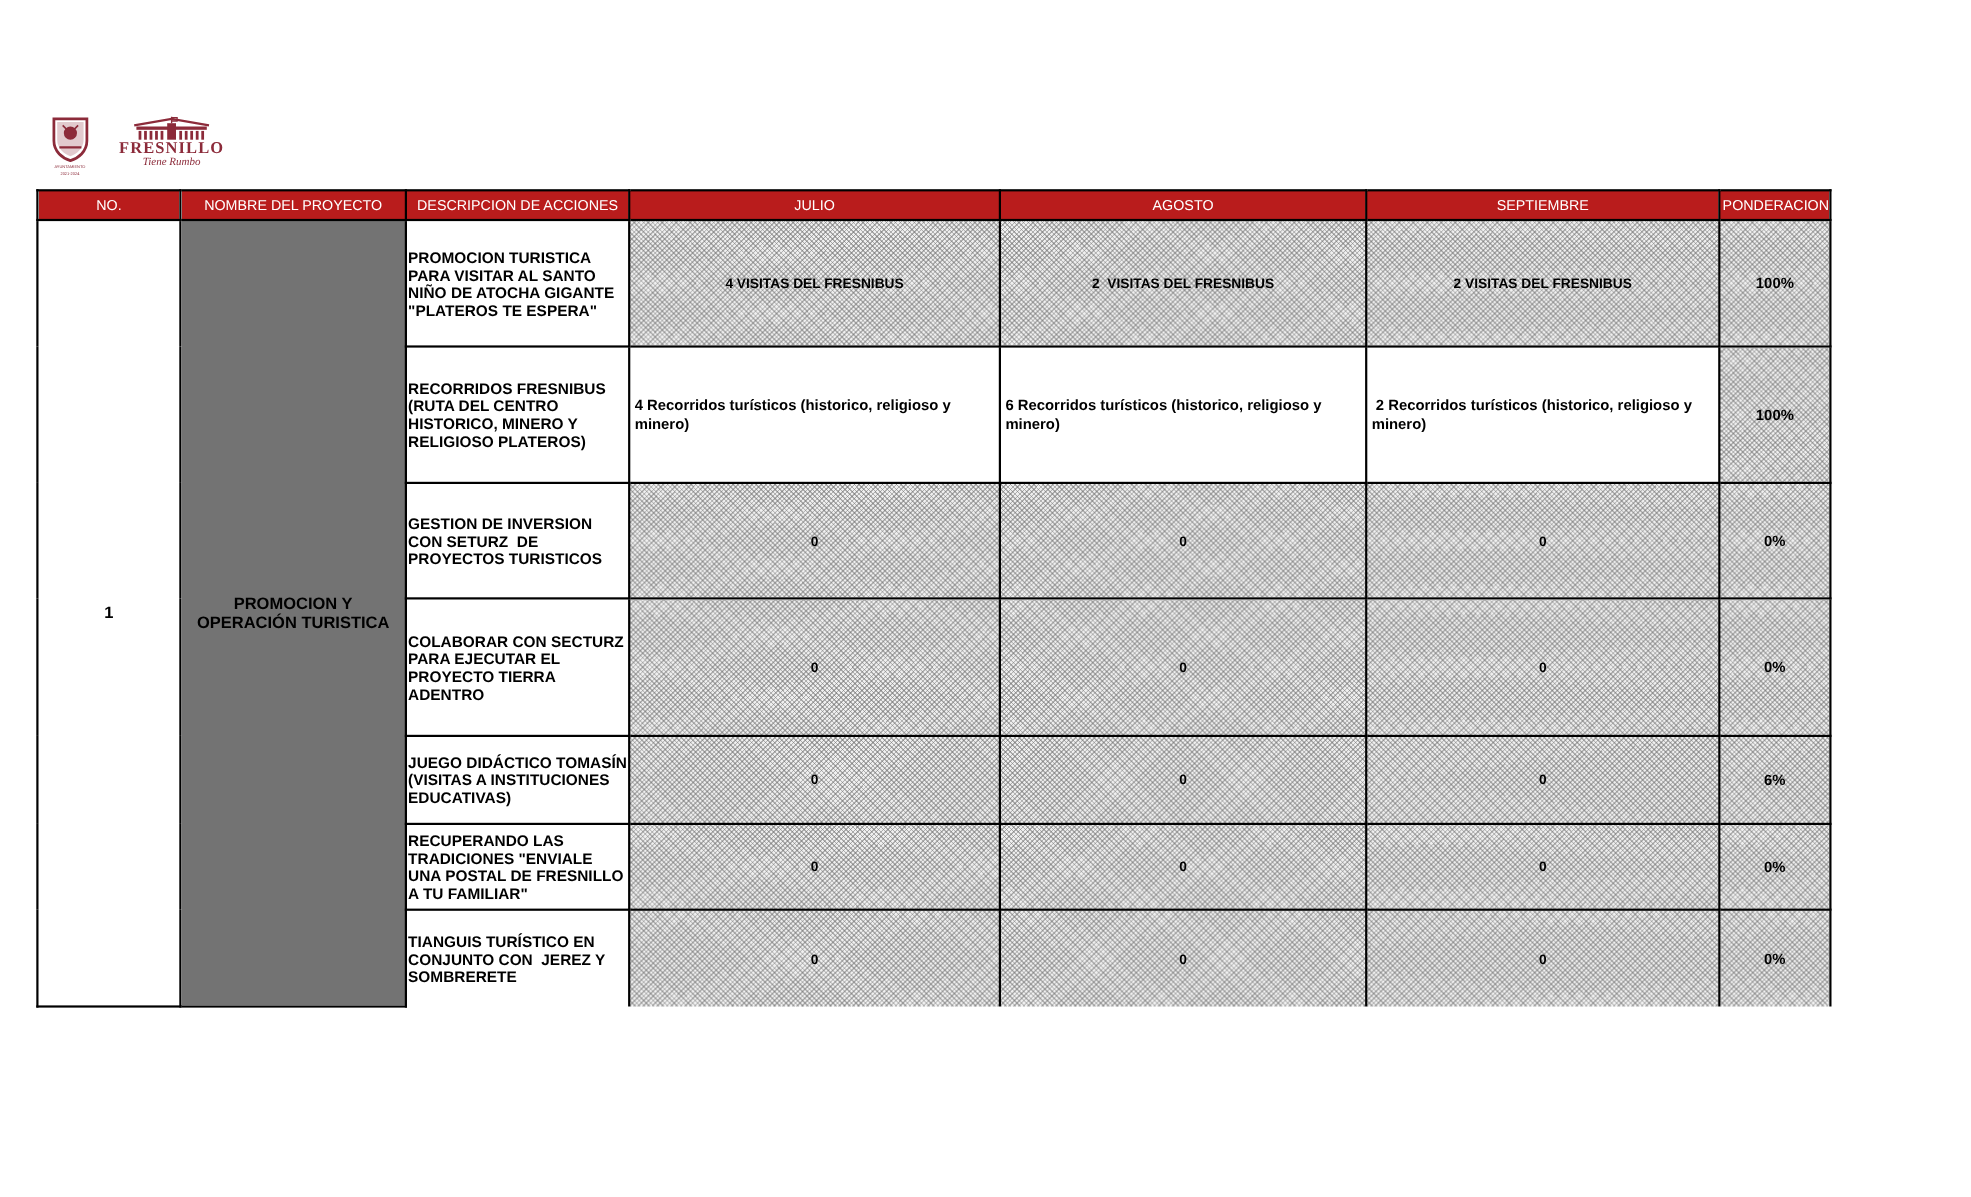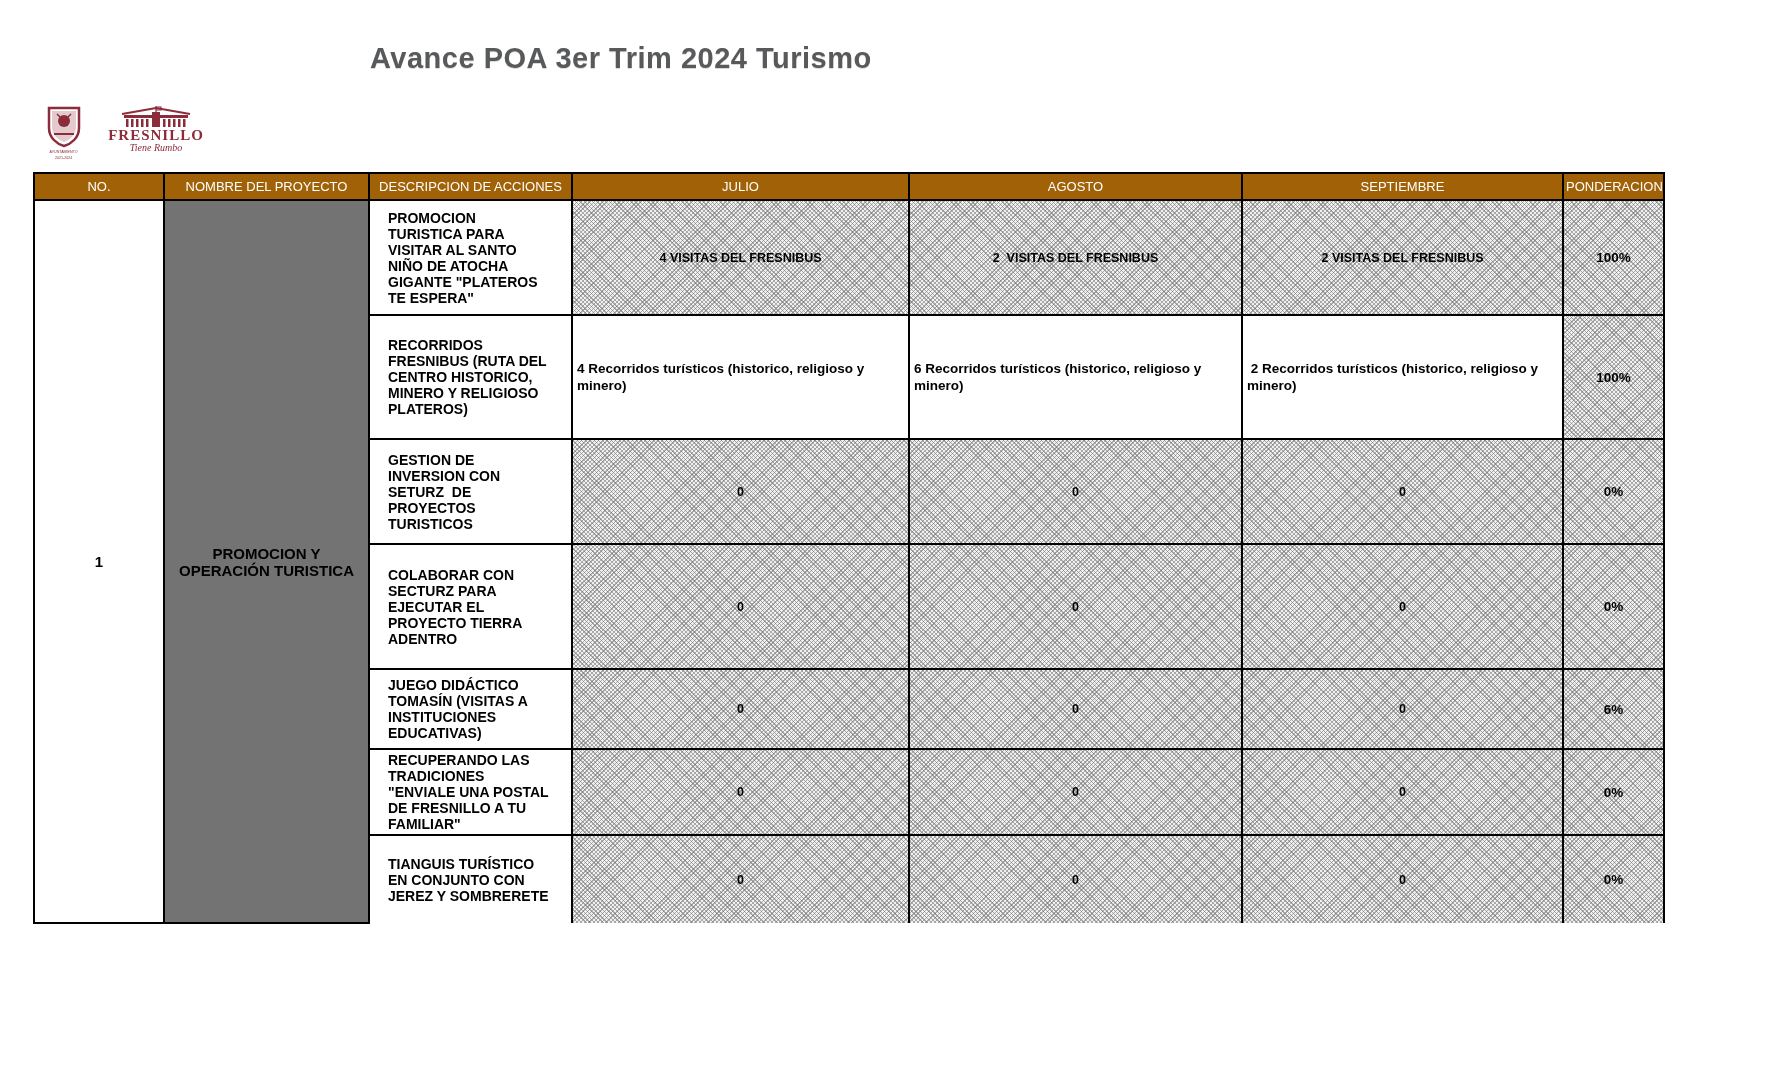--- a/index.html
+++ b/index.html
@@ -29,48 +29,47 @@
     position:absolute;left:33px;top:172px;
     border-collapse:collapse;table-layout:fixed;
     width:1630px;
   }
   table.poa th, table.poa td{
     border:2px solid #000;
     overflow:hidden;
   }
   table.poa thead tr{height:27px;}
   th.hd{
-    background:#a16207;color:#ffffff;
+    background:#b91c1c;color:#ffffff;
     font-size:13px;font-weight:normal;text-align:center;vertical-align:middle;
     padding:0 2px;white-space:nowrap;
   }
   .hatch{
     background-color:#f0f0f0;
     background-image:
       repeating-linear-gradient(45deg, rgba(110,110,110,.55) 0 1px, transparent 1px 3px),
       repeating-linear-gradient(135deg, rgba(110,110,110,.55) 0 1px, transparent 1px 3px);
   }
   td.no-cell{font-size:15px;font-weight:bold;text-align:center;vertical-align:middle;background:#fff;}
   td.nombre-cell{font-size:15px;font-weight:bold;text-align:center;vertical-align:middle;background:#737373;padding:0 2px;white-space:pre-wrap;}
   td.desc{
     font-size:14px;font-weight:bold;text-align:left;vertical-align:middle;
-    padding:2px 18px;line-height:16px;background:#fff;white-space:pre-wrap;
+    padding:2px 1px;line-height:16px;background:#fff;white-space:pre-wrap;
   }
   td.mval{font-size:12.5px;font-weight:bold;text-align:center;vertical-align:middle;white-space:pre-wrap;padding:0 2px;}
   td.mtext{font-size:13.5px;font-weight:bold;text-align:left;vertical-align:middle;padding:0 4px;line-height:17px;background:#fff;white-space:pre-wrap;border-radius:26px;}
   td.pond{font-size:13.5px;font-weight:bold;text-align:center;vertical-align:middle;}
   tr.last td{border-bottom:none;}
   svg{display:block;}
 </style>
 </head>
 <body>
 
 <div class="page">
 
-  <h1 class="doc-title">Avance POA 3er Trim 2024 Turismo</h1>
 
   <div class="logos">
     <div class="crest-block">
       <span>
         <svg width="36" height="42" viewBox="0 0 36 42">
           <path d="M3 2 h30 v20 c0 10 -8 16 -15 18 c-7 -2 -15 -8 -15 -18 Z" fill="#ffffff" stroke="#8c2b3a" stroke-width="2.5"></path>
           <path d="M6 5 h24 v16 c0 8 -6.5 13 -12 15 c-5.5 -2 -12 -7 -12 -15 Z" fill="#8c2b3a" opacity="0.25"></path>
           <circle cx="18" cy="15" r="6" fill="#8c2b3a"></circle>
           <path d="M8 28 h20" stroke="#8c2b3a" stroke-width="2"></path>
           <path d="M11 8 l4 4 M25 8 l-4 4" stroke="#8c2b3a" stroke-width="1.5"></path>

